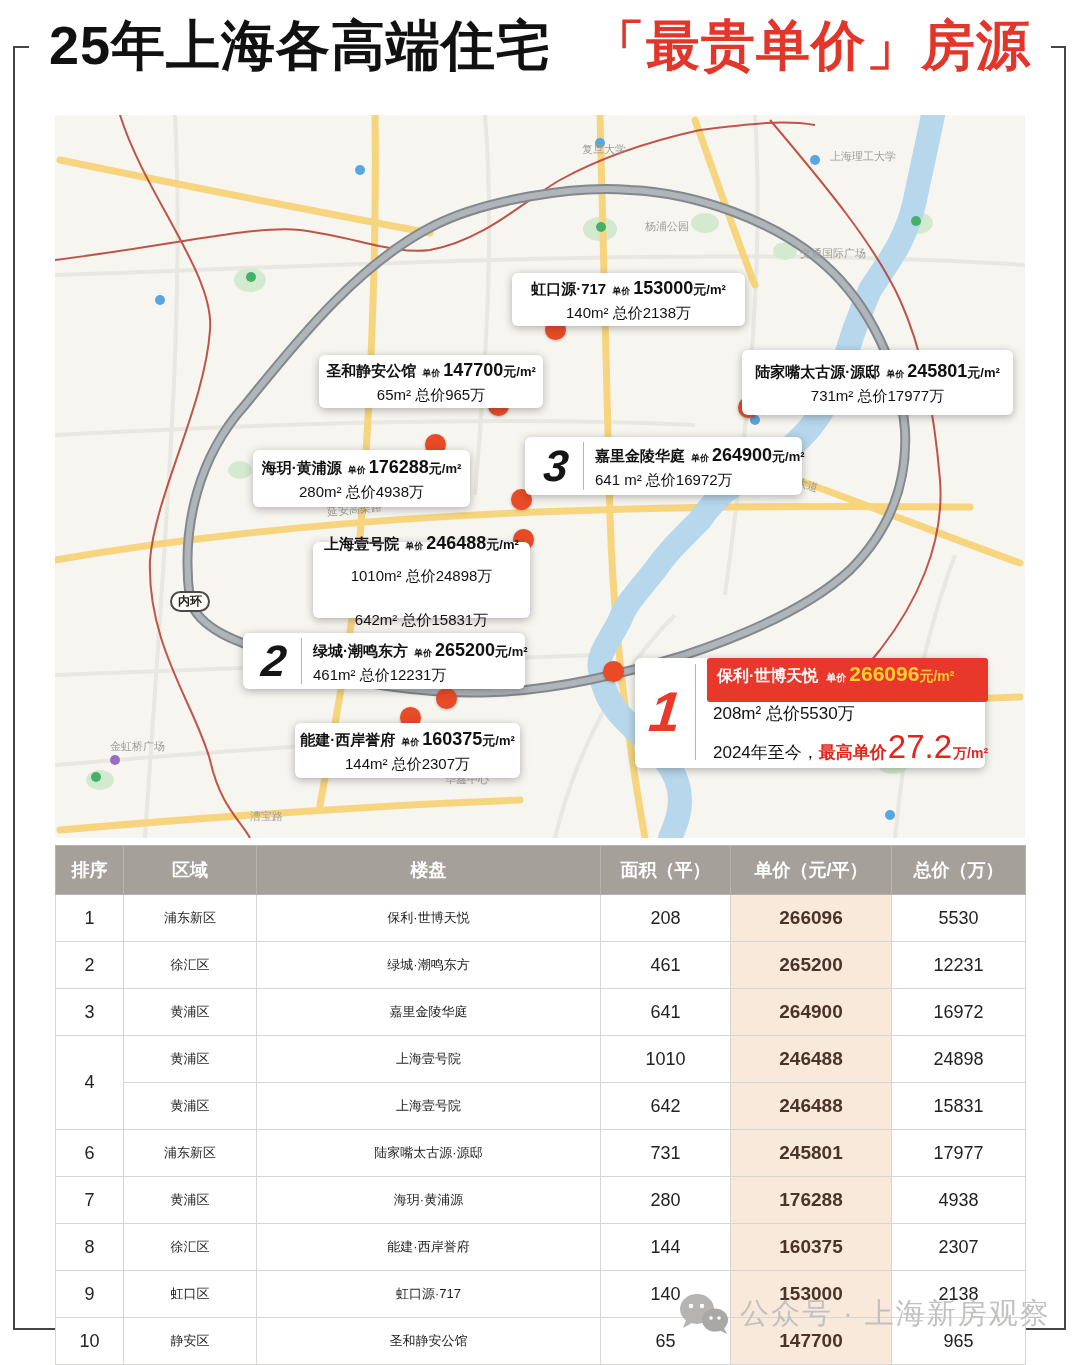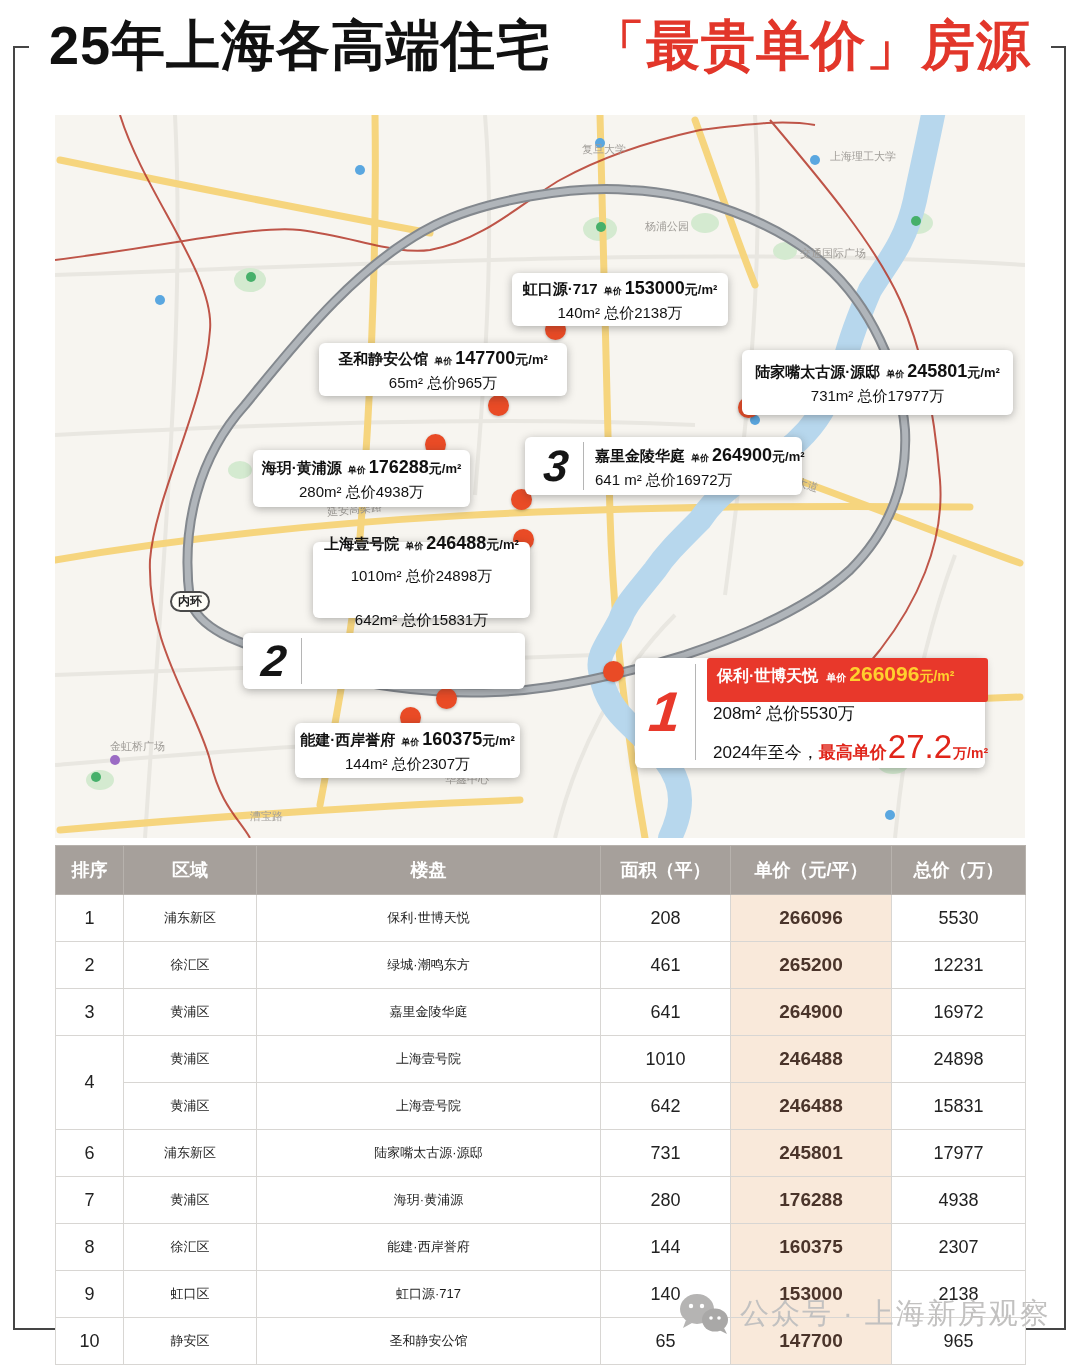--- a/index.html
+++ b/index.html
@@ -173,26 +173,26 @@
     <span class="dot" style="left:490px;top:204px;"></span>
     <span class="dot" style="left:433px;top:280px;"></span>
     <span class="dot" style="left:683px;top:282px;"></span>
     <span class="dot" style="left:370px;top:319px;"></span>
     <span class="dot" style="left:456px;top:374px;"></span>
     <span class="dot" style="left:458px;top:414px;"></span>
     <span class="dot" style="left:381px;top:573px;"></span>
     <span class="dot" style="left:345px;top:592px;"></span>
     <span class="dot" style="left:548px;top:546px;"></span>
 
-    <div class="callout centered" style="left:457px;top:158px;width:216px;height:53px;">
+    <div class="callout centered" style="left:457px;top:158px;width:233px;height:53px;">
       <div class="cl1"><span class="c-name">虹口源·717</span><span class="c-plabel">单价</span><span class="c-price">153000</span><span class="c-unit">元/m²</span></div>
       <div class="cl2">140m² 总价2138万</div>
     </div>
 
-    <div class="callout centered" style="left:264px;top:228px;width:248px;height:53px;">
+    <div class="callout centered" style="left:264px;top:240px;width:224px;height:53px;">
       <div class="cl1"><span class="c-name">圣和静安公馆</span><span class="c-plabel">单价</span><span class="c-price">147700</span><span class="c-unit">元/m²</span></div>
       <div class="cl2">65m² 总价965万</div>
     </div>
 
     <div class="callout centered" style="left:687px;top:235px;width:271px;height:65px;">
       <div class="cl1"><span class="c-name">陆家嘴太古源·源邸</span><span class="c-plabel">单价</span><span class="c-price">245801</span><span class="c-unit">元/m²</span></div>
       <div class="cl2">731m² 总价17977万</div>
     </div>
 
     <div class="callout centered" style="left:198px;top:335px;width:217px;height:57px;">
@@ -212,20 +212,24 @@
     <div class="callout centered" style="left:258px;top:427px;width:217px;height:76px;gap:8px;">
       <div class="cl1"><span class="c-name">上海壹号院</span><span class="c-plabel">单价</span><span class="c-price">246488</span><span class="c-unit">元/m²</span></div>
       <div class="cl2">1010m² 总价24898万</div>
       <div class="mini-div"></div>
       <div class="cl2">642m² 总价15831万</div>
     </div>
 
     <div class="callout ranked" style="left:188px;top:518px;width:282px;height:56px;">
       <div class="r-num">2</div>
       <div class="r-div"></div>
+      <div class="r-body">
+        <div class="cl1"><span class="c-name">绿城·潮鸣东方</span><span class="c-plabel">单价</span><span class="c-price">265200</span><span class="c-unit">元/m²</span></div>
+        <div class="cl2">461m² 总价12231万</div>
+      </div>
     </div>
 
     <div class="callout centered" style="left:240px;top:608px;width:225px;height:55px;">
       <div class="cl1"><span class="c-name">能建·西岸誉府</span><span class="c-plabel">单价</span><span class="c-price">160375</span><span class="c-unit">元/m²</span></div>
       <div class="cl2">144m² 总价2307万</div>
     </div>
 
     <div class="callout ranked top-callout" style="left:580px;top:543px;width:350px;height:110px;">
       <div class="r-num">1</div>
       <div class="r-div"></div>

